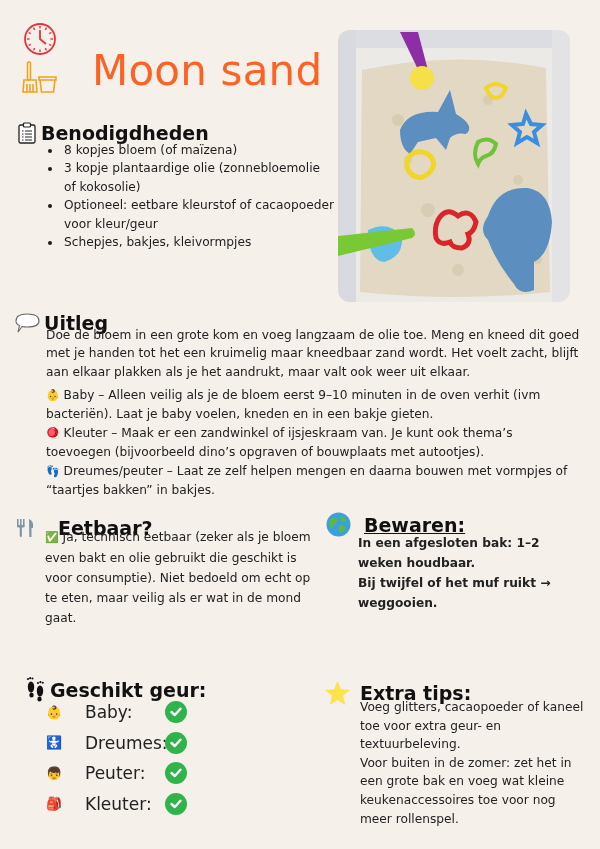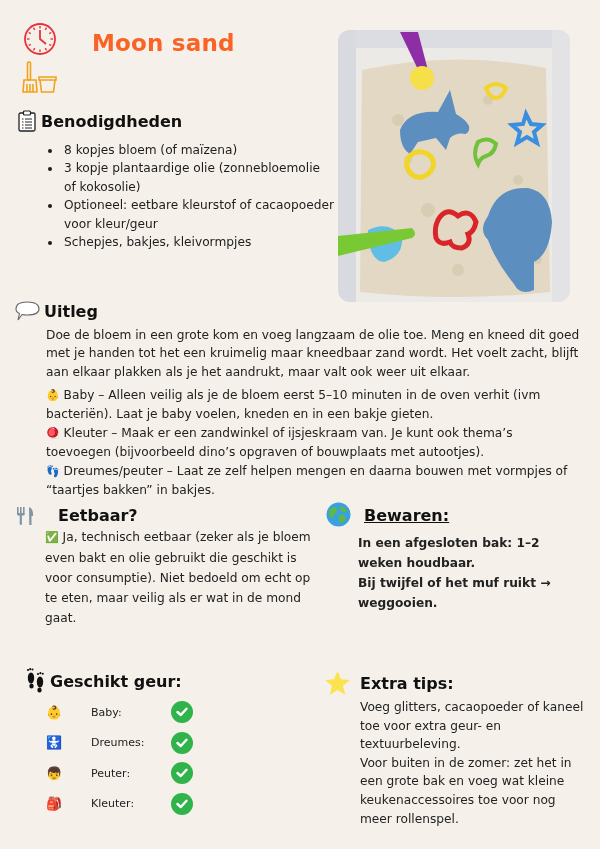--- a/index.html
+++ b/index.html
@@ -5,43 +5,43 @@
   html, body { margin: 0; padding: 0; }
   body {
     width: 600px; height: 849px; overflow: hidden;
     background: #f5f1ea;
     font-family: "DejaVu Sans", sans-serif;
     color: #1d1d1d;
     position: relative;
   }
   .abs { position: absolute; }
   .title {
-    left: 92px; top: 30px;
+    left: 92px; top: 46px;
     font-family: "DejaVu Sans", sans-serif;
-    font-weight: bold; font-size: 23px; color: #fa6226; letter-spacing: 0.2px;
+    font-weight: normal; font-size: 42px; color: #fa6226; letter-spacing: 0.2px;
   }
   .icon-clock { left: 23px; top: 22px; width: 34px; height: 34px; }
   .icon-broom { left: 22px; top: 60px; width: 36px; height: 34px; }
   h2 {
-    margin: 1px; font-size: 16px; font-weight: bold; color: #111;
+    margin: 12px; font-size: 19px; font-weight: bold; color: #111;
     font-family: "DejaVu Sans", sans-serif;
   }
   .txt { font-size: 12.2px; line-height: 18.4px; color: #222; }
   ul.req { margin: 0; padding-left: 18px; }
   ul.req li { font-size: 12.2px; line-height: 18.4px; padding-left: 2px; }
   .photo {
     left: 338px; top: 30px; width: 232px; height: 272px;
     border-radius: 12px; overflow: hidden;
     background: #e9e4d8;
   }
   .photo svg { display: block; }
   .row { display: flex; align-items: center; }
   .suit-row { display: flex; align-items: center; height: 30.5px; }
   .suit-emoji { width: 22px; font-size: 13px; text-align: center; }
-  .suit-label { width: 80px; margin-left: 26px; font-size: 11px; color: #222; }
+  .suit-label { width: 80px; margin-left: 20px; font-size: 17px; color: #222; }
   .check {
     width: 22px; height: 22px; border-radius: 50%; background: #2fb34a;
     display: flex; align-items: center; justify-content: center;
   }
 </style>
 </head>
 <body>
 
 <div class="abs icon-clock">
   <svg width="34" height="34" viewBox="0 0 34 34">
@@ -144,21 +144,21 @@
       <path d="M3 9 Q3 2 14 2 Q26 2 26 9 Q26 15 14 15 Q11 15 9 14.5 L5 20 L6.5 13.5 Q3 12 3 9 Z" fill="#fff" stroke="#666" stroke-width="1.1"></path>
     </svg>
   </span>
   <h2 style="margin-left:3px;">Uitleg</h2>
 </div>
 <div class="abs txt" style="left:46px; top:326px; width:545px;">Doe de bloem in een grote kom en voeg langzaam de olie toe. Meng en kneed dit goed met je handen tot het een kruimelig maar kneedbaar zand wordt. Het voelt zacht, blijft aan elkaar plakken als je het aandrukt, maar valt ook weer uit elkaar.</div>
 
 <div class="abs txt" style="left:46px; top:386px; width:535px;">
   <div>
     <span style="font-size:11px;">👶</span>
-    <span>Baby – Alleen veilig als je de bloem eerst 5–10 minuten in de oven verhit (ivm bacteriën). Laat je baby voelen, kneden en in een bakje gieten.</span>
+    <span>Baby – Alleen veilig als je de bloem eerst 9–10 minuten in de oven verhit (ivm bacteriën). Laat je baby voelen, kneden en in een bakje gieten.</span>
   </div>
   <div>
     <span style="font-size:11px;">🪀</span>
     <span>Kleuter – Maak er een zandwinkel of ijsjeskraam van. Je kunt ook thema’s toevoegen (bijvoorbeeld dino’s opgraven of bouwplaats met autootjes).</span>
   </div>
   <div>
     <span style="font-size:11px;">👣</span>
     <span>Dreumes/peuter – Laat ze zelf helpen mengen en daarna bouwen met vormpjes of “taartjes bakken” in bakjes.</span>
   </div>
 </div>

